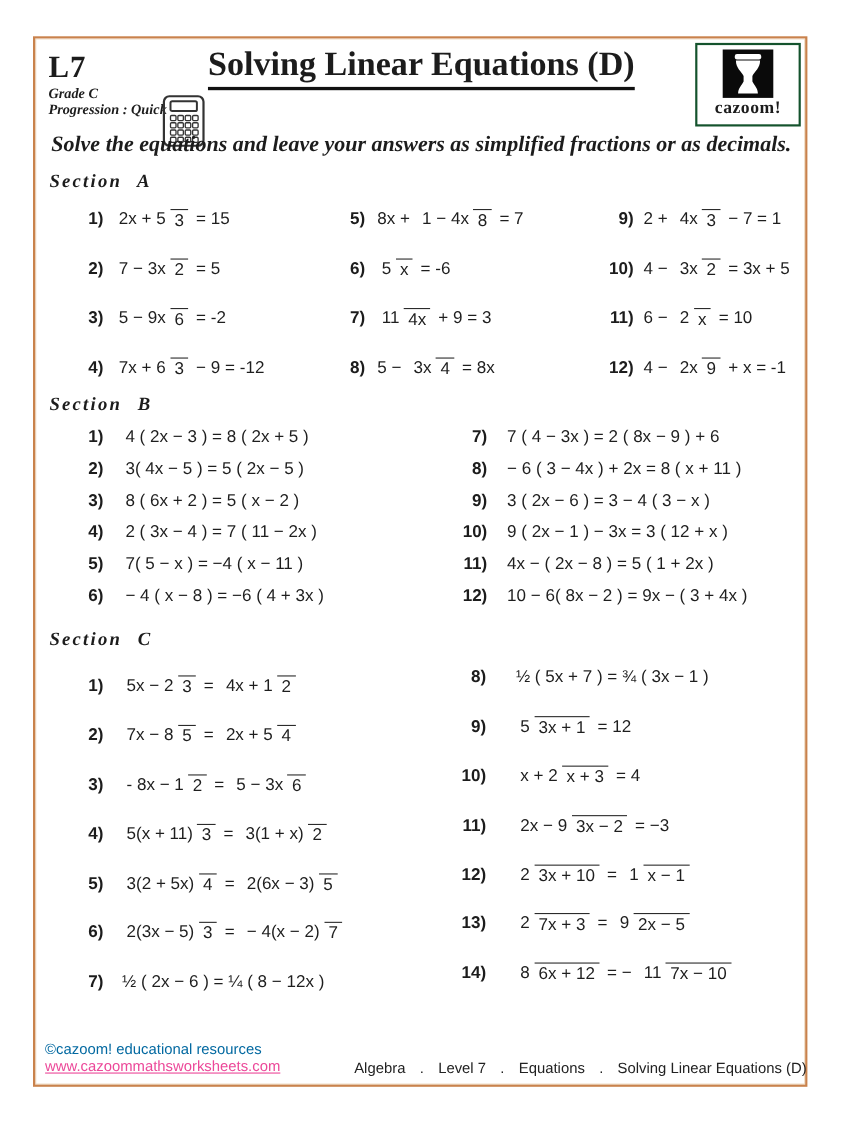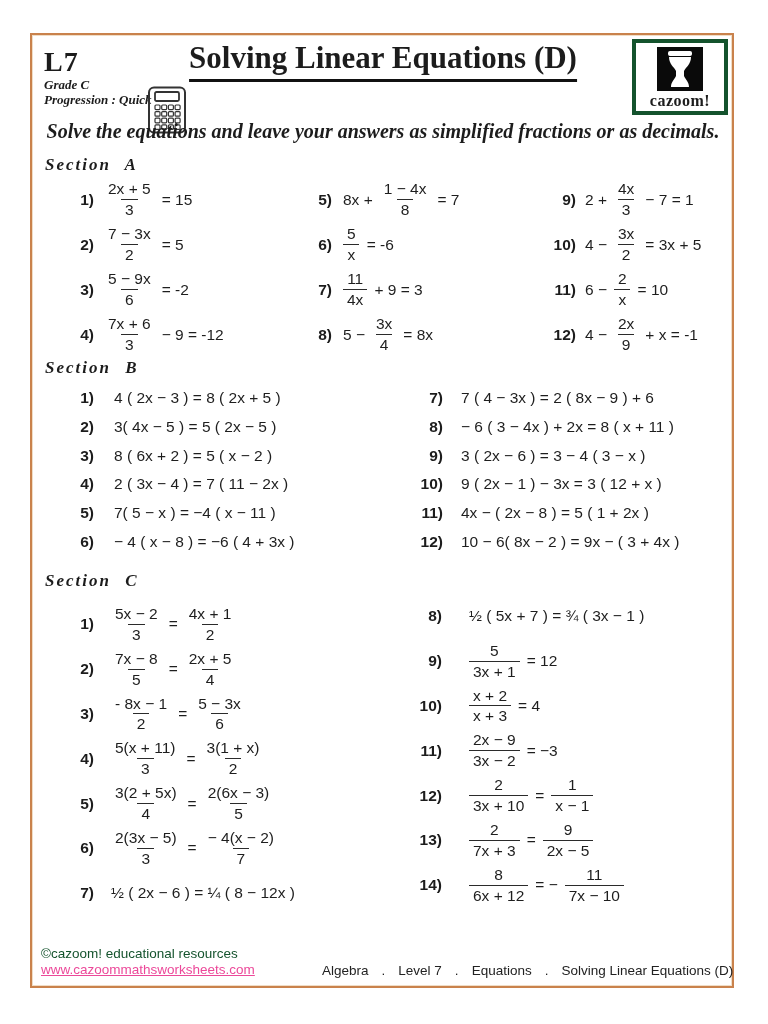--- a/index.html
+++ b/index.html
@@ -16,21 +16,21 @@
              font-size:28px; font-weight:600; letter-spacing:1px; }
   #grade   { position:absolute; left:44px; top:77px; font-family:"Liberation Serif",serif;
              font-size:13px; font-style:italic; font-weight:bold; }
   #progression { position:absolute; left:44px; top:92px; font-family:"Liberation Serif",serif;
              font-size:13px; font-style:italic; font-weight:bold; }
   #title   { position:absolute; left:383px; top:40px; transform:translateX(-50%);
              font-family:"Liberation Serif",serif; font-size:31px; font-weight:bold;
              white-space:nowrap; border-bottom:3px solid #111; padding-bottom:3px; }
   #calc    { position:absolute; left:147px; top:86px; }
   #logo    { position:absolute; left:632px; top:39px; width:96px; height:76px;
-             border:4px solid #14532d; background:#fff; display:flex; flex-direction:column;
+             border:2px solid #14532d; background:#fff; display:flex; flex-direction:column;
              align-items:center; padding-top:4px; }
   #logo .drumbox { width:46px; height:44px; background:#0a0a0a; display:flex;
              align-items:center; justify-content:center; }
   #logo .label { font-family:"Liberation Serif",serif; font-weight:bold; font-size:16px;
              margin-top:1px; letter-spacing:0.5px; }
   #instruction { position:absolute; left:383px; top:120px; transform:translateX(-50%);
              width:700px; text-align:center; font-family:"Liberation Serif",serif;
              font-size:20px; font-weight:bold; font-style:italic; white-space:nowrap; }
 
   
@@ -43,35 +43,35 @@
   
   .col  { position:absolute; display:flex; flex-direction:column; }
   .prow { display:flex; align-items:center; }
   .rowsA .prow { height:45px; }
   .rowsB .prow { height:28.7px; }
   .rowsC .prow { height:44.8px; }
   .pnum { display:inline-block; text-align:right; font-weight:bold; font-size:15.5px;
           flex:none; }
   .eq   { display:inline-flex; align-items:center; gap:7px; font-size:15.5px;
           color:#1e1e1e; white-space:nowrap; }
-  .frac { display:inline-flex; flex-direction:column; align-items:center;
+  .frac { display:inline-flex; flex-direction:row; align-items:flex-end;
           line-height:1.15; }
   .frac .fnum { padding:0 4px 1px; }
   .frac .fden { border-top:1.6px solid #2b2b2b; padding:1px 4px 0; }
 
   #colA1 { left:68px;  top:177px; } #colA1 .pnum { width:26px; margin-right:10px; }
   #colA2 { left:308px; top:177px; } #colA2 .pnum { width:24px; margin-right:11px; }
   #colA3 { left:542px; top:177px; } #colA3 .pnum { width:34px; margin-right:9px;  }
   #colB1 { left:68px;  top:384px; } #colB1 .pnum { width:26px; margin-right:20px; }
   #colB2 { left:405px; top:384px; } #colB2 .pnum { width:38px; margin-right:18px; }
   #colC1 { left:68px;  top:602px; } #colC1 .pnum { width:26px; margin-right:17px; }
   #colC2 { left:412px; top:594px; } #colC2 .pnum { width:30px; margin-right:27px; }
 
   
-  #copyright { position:absolute; left:41px; top:946px; font-size:13.5px; color:#14532d; }
+  #copyright { position:absolute; left:41px; top:946px; font-size:13.5px; color:#0369a1; }
   #siteurl   { position:absolute; left:41px; top:962px; font-size:13.5px; color:#ec4899;
                text-decoration:underline; cursor:pointer; }
   #breadcrumb { position:absolute; left:322px; top:963px; font-size:13.5px; color:#222;
                display:flex; align-items:center; white-space:nowrap;text-align:right; }
   #breadcrumb .bsep { margin:0 13px; }
   svg { display:block; }
 </style>
 </head>
 <body>
 

